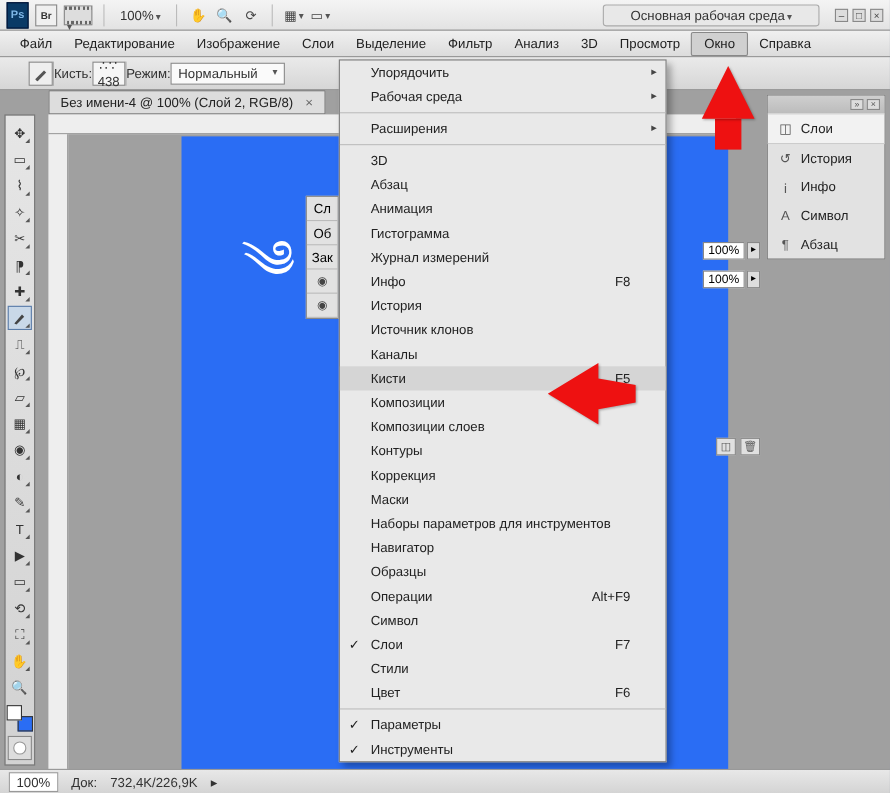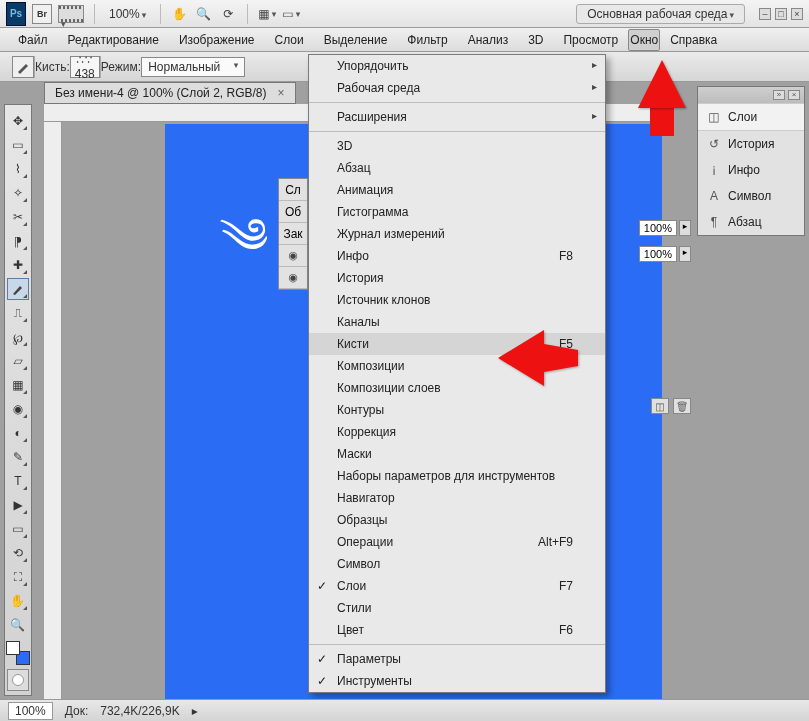--- a/index.html
+++ b/index.html
@@ -9,31 +9,31 @@
   .top-iconbar { height: 28px; background: linear-gradient(#f4f4f4,#e3e3e3); border-bottom: 1px solid #9a9a9a; display: flex; align-items: center; padding: 0 6px; gap: 6px; }
   .ps-icon { width: 20px; height: 24px; background: #0a3a66; border: 1px solid #013; display: flex; align-items: center; justify-content: center; color: #7eb6e6; font-weight: bold; font-size: 10px; }
   .br-icon { width: 20px; height: 20px; background: #f0f0f0; border: 1px solid #888; display: flex; align-items: center; justify-content: center; color: #333; font-weight: bold; font-size: 9px; }
   .film-icon { width: 26px; height: 18px; background: #ddd; border: 1px solid #888; position: relative; }
   .film-icon::before, .film-icon::after { content:""; position:absolute; left:0; right:0; height:3px; background: repeating-linear-gradient(90deg,#666 0 2px,#ddd 2px 4px); }
   .film-icon::before { top:0 } .film-icon::after { bottom:0 }
   .tb-sep { width:1px; height:20px; background:#bbb; margin:0 4px; }
   .zoom-label { padding: 2px 4px; color:#333; }
   .tb-icon { width:18px; height:18px; display:inline-flex; align-items:center; justify-content:center; color:#444; border:1px solid transparent; }
   .dropdown-arrow::after { content:"▾"; font-size:9px; margin-left:2px; color:#555; }
-  .workspace-label { margin-left:auto; padding: 2px 10px; border:1px solid #aaa; background:#e8e8e8; border-radius:3px; color:#333; }
+  .workspace-label { margin-left:auto; padding: 2px 24px; border:1px solid #aaa; background:#e8e8e8; border-radius:3px; color:#333; }
   .win-controls { display:flex; gap:4px; margin-left:8px; }
   .win-btn { width:12px; height:12px; border:1px solid #888; background:#ddd; font-size:9px; line-height:10px; text-align:center; color:#444; }
 
   
   .menubar { height: 24px; background: linear-gradient(#f0f0f0,#dcdcdc); border-bottom:1px solid #999; display:flex; align-items:center; padding:0 8px; gap:0; }
   .menu-item { padding: 4px 10px; color:#222; cursor:default; }
-  .menu-item.active { background:#d0d0d0; border:1px solid #888; border-radius:2px; padding:3px 1px; }
-
-  
-  .options-bar { height: 30px; background:linear-gradient(#eaeaea,#d6d6d6); border-bottom:1px solid #999; display:flex; align-items:center; padding:0 12px; gap:0; color:#333; }
+  .menu-item.active { background:#d0d0d0; border:1px solid #888; border-radius:2px; padding:3px 11px; }
+
+  
+  .options-bar { height: 30px; background:linear-gradient(#eaeaea,#d6d6d6); border-bottom:1px solid #999; display:flex; align-items:center; padding:0 26px; gap:0; color:#333; }
   .opt-sep { width:1px; height:22px; background:#aaa; }
   .brush-preview { width:30px; height:22px; border:1px solid #888; background:#f6f6f6; display:flex; flex-direction:column; align-items:center; justify-content:center; font-size:9px; }
   .brush-preview .dots { letter-spacing:1px; color:#333; }
   .mode-select { border:1px solid #888; background:#fafafa; padding:2px 24px 2px 6px; position:relative; }
   .mode-select::after { content:"▾"; position:absolute; right:6px; top:2px; font-size:9px; color:#555; }
   .tool-icon-small { width:22px; height:22px; border:1px solid #888; background:#efefef; display:flex; align-items:center; justify-content:center; }
 
   
   .doc-area { position:relative; height: calc(721px - 28px - 24px - 30px - 22px); background:#a0a0a0; }
   .doc-tab { position:absolute; top:0; left:44px; background:#ddd; border:1px solid #777; padding:3px 10px; color:#222; font-size:11px; }

